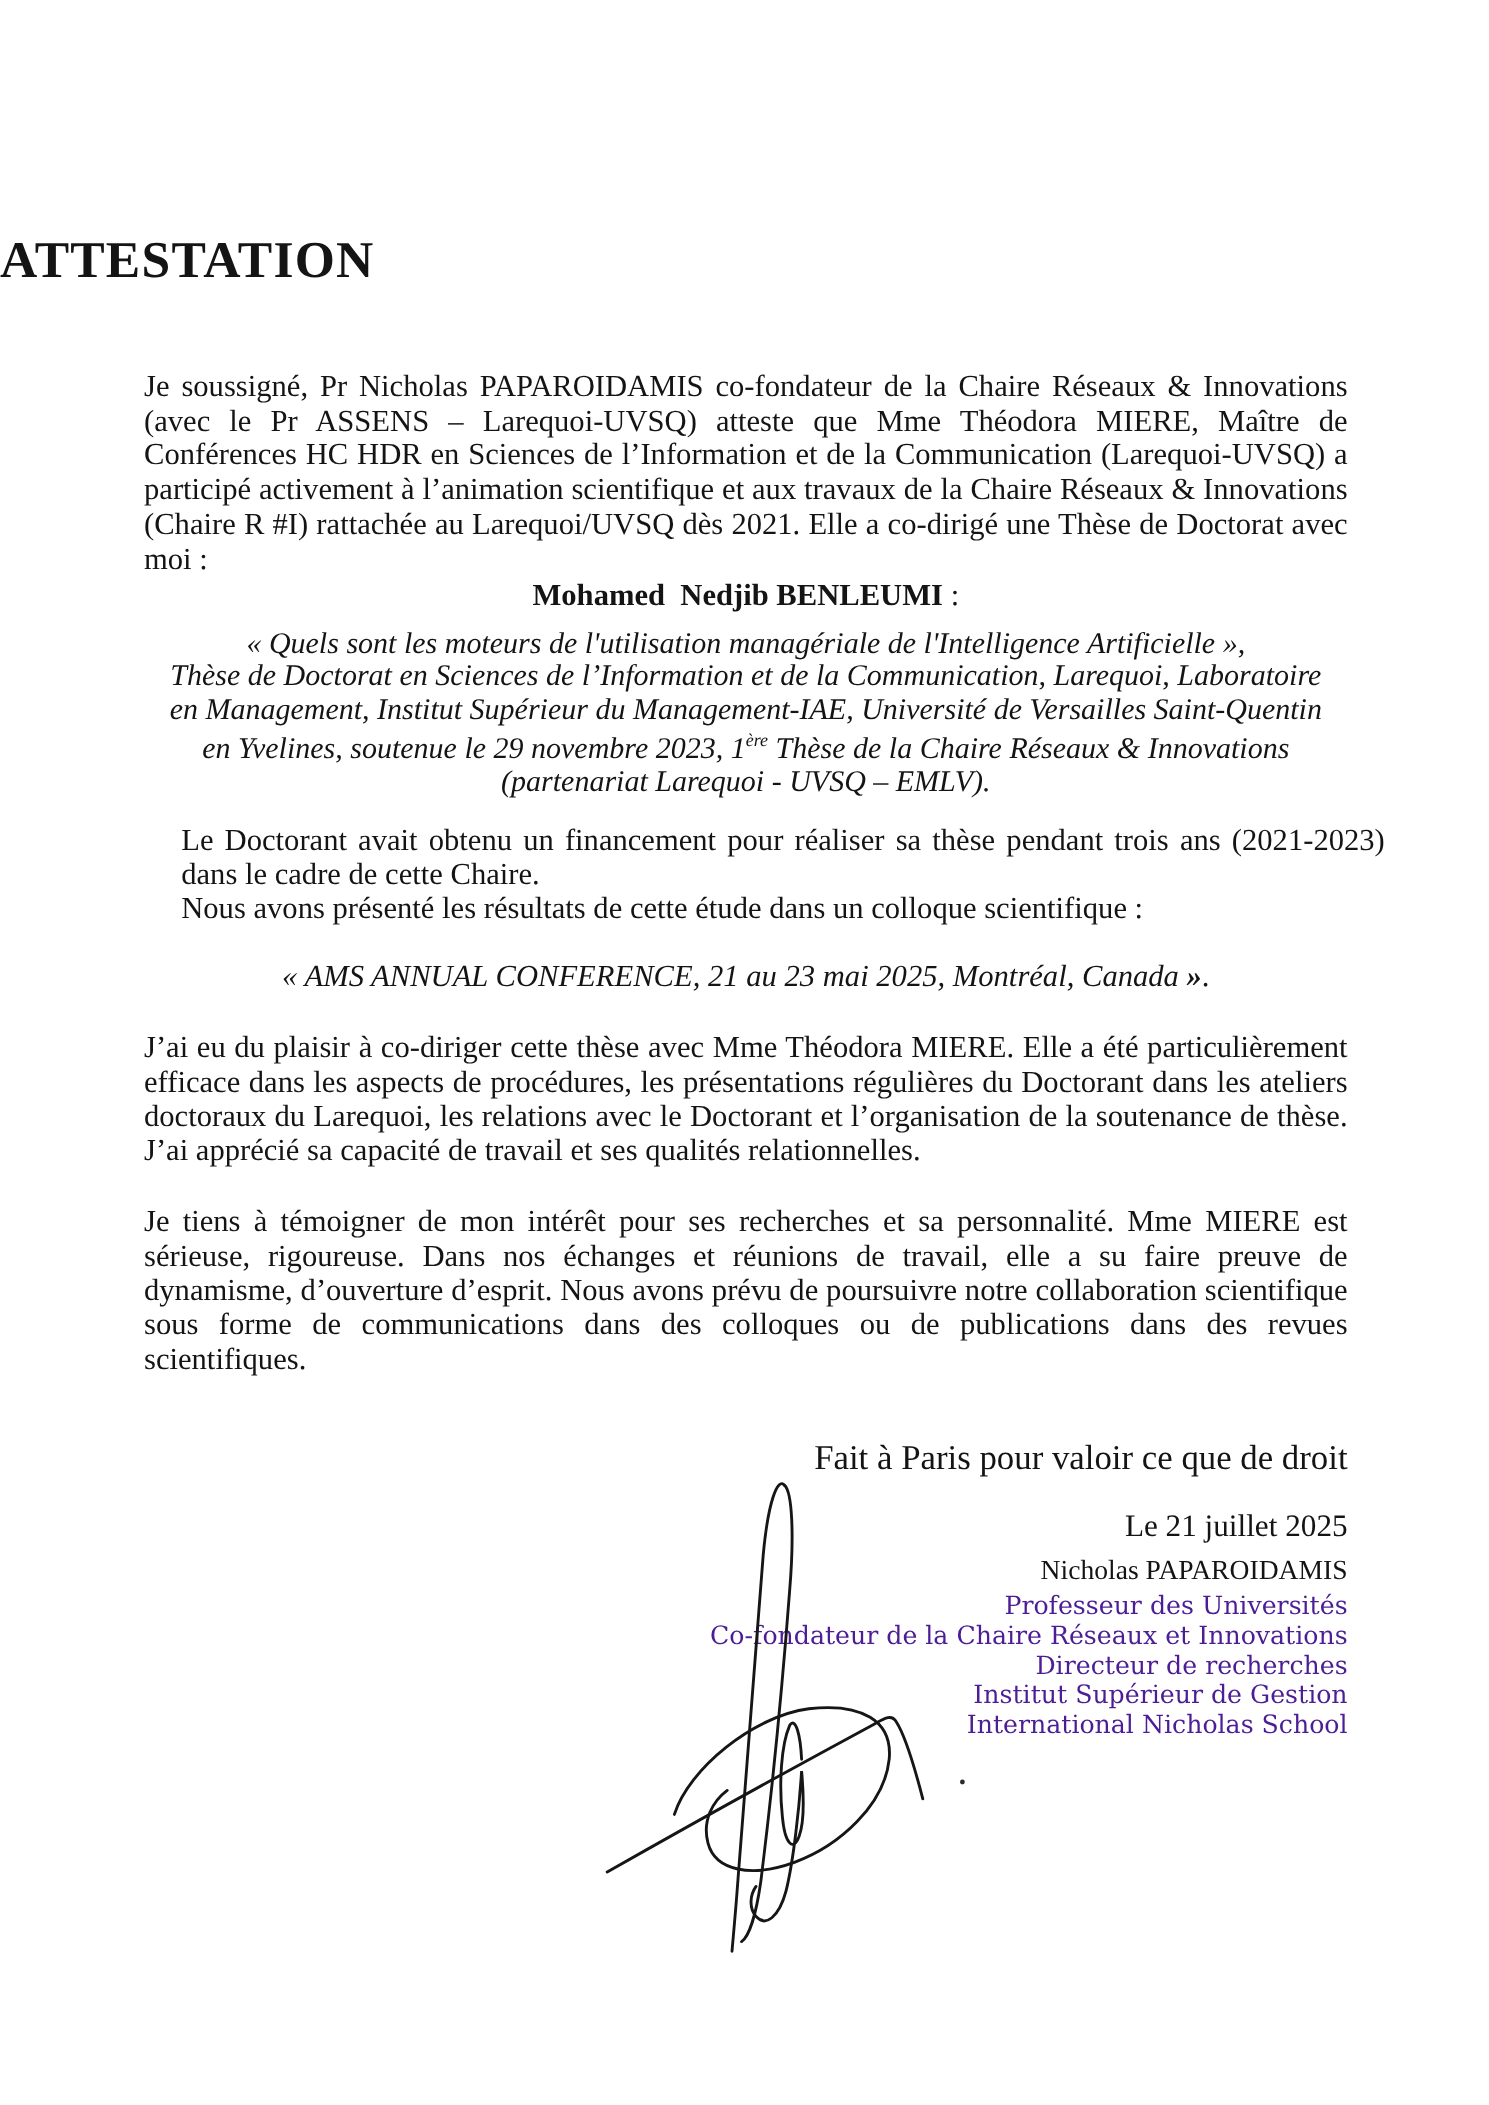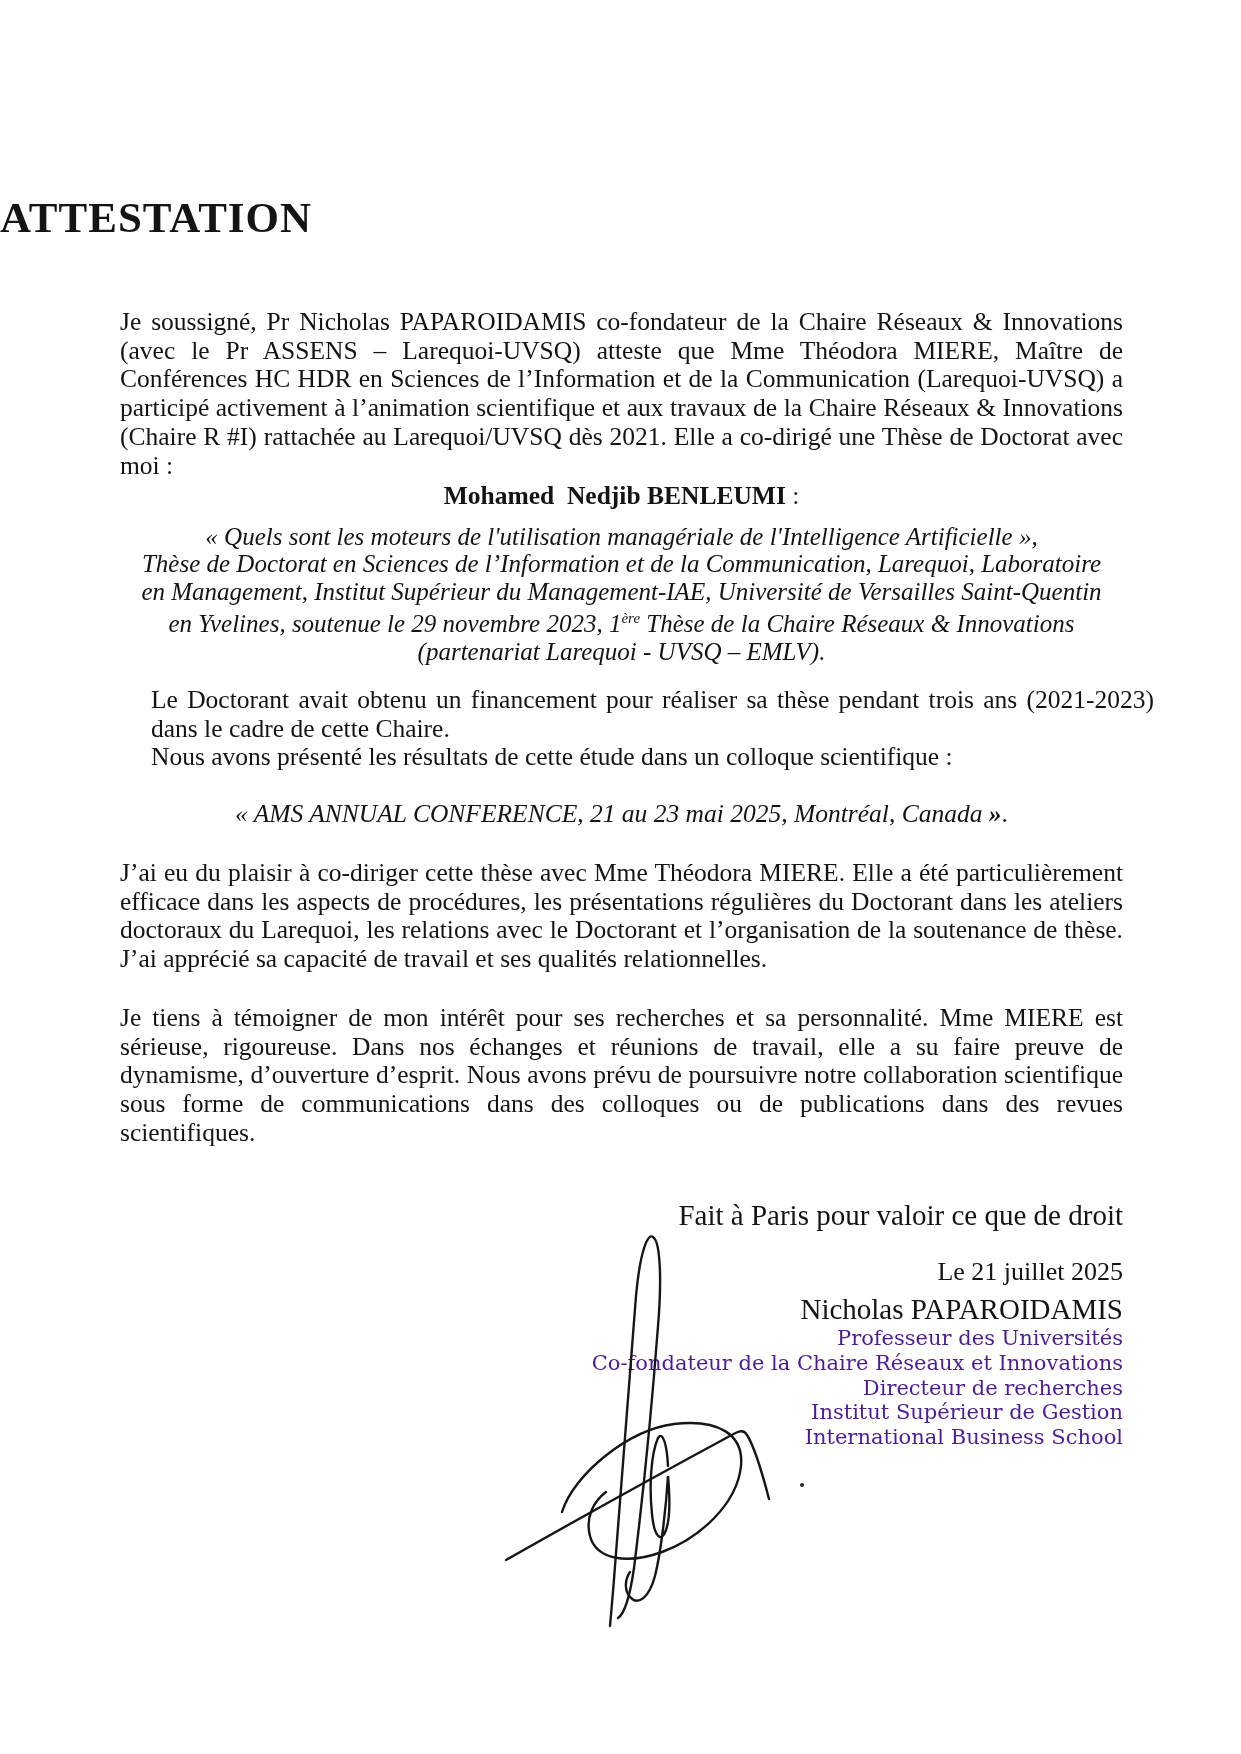--- a/index.html
+++ b/index.html
@@ -32,21 +32,21 @@
     top:523px;
     font-style:italic;
     font-size:25px;line-height:27.4px;
   }
   .thesis-block sup{font-size:15px;}
   .conf-line{top:800px;font-size:25.5px;}
   .conf-line .it{font-style:italic;margin-top:44px;}
   .conf-line .guil{font-weight:bold;}
   .fait-line{top:1201px;font-size:29px;}
   .date-line{top:1258px;font-size:26px;}
-  .signatory-name{top:1295px;font-size:29px;}
+  .signatory-name{top:1295px;font-size:23px;}
   .signatory-titles{
     top:1326px;
     font-family:"DejaVu Serif", serif;
     font-size:21px;line-height:24.8px;
     color:#4c1d95;
   }
   .signature-wrap{left:478px;top:1222px;width:312px;height:420px;}
   .signature-wrap svg{display:block;width:100%;height:100%;}
   .signature-wrap path{fill:none;stroke:#161616;stroke-width:2.4;stroke-linecap:round;}
   .ink-dot{
@@ -92,21 +92,21 @@
 
   <div class="abs body-text right date-line">Le 21 juillet 2025</div>
 
   <div class="abs body-text right signatory-name">Nicholas PAPAROIDAMIS</div>
 
   <div class="abs body-text right signatory-titles">
     <div>Professeur des Universités</div>
     <div>Co-fondateur de la Chaire Réseaux et Innovations</div>
     <div>Directeur de recherches</div>
     <div>Institut Supérieur de Gestion</div>
-    <div>International Business School</div>
+    <div>International Nicholas School</div>
   </div>
 
   <div class="abs signature-wrap">
     <svg viewBox="0 0 312 420" preserveAspectRatio="none">
 
       <path d="M 176,16 C 170,8 162,30 158,74 C 150,170 143,266 137,344 C 135,372 133,392 132,404"></path>
 
       <path d="M 176,16 C 182,22 184,56 180,104 C 173,196 163,290 156,346 C 152,374 146,392 140,396"></path>
 
       <path d="M 84,290 C 96,252 150,208 196,202 C 240,197 266,212 263,244 C 259,282 222,316 184,330 C 148,343 118,337 112,314 C 107,295 116,279 128,270"></path>

